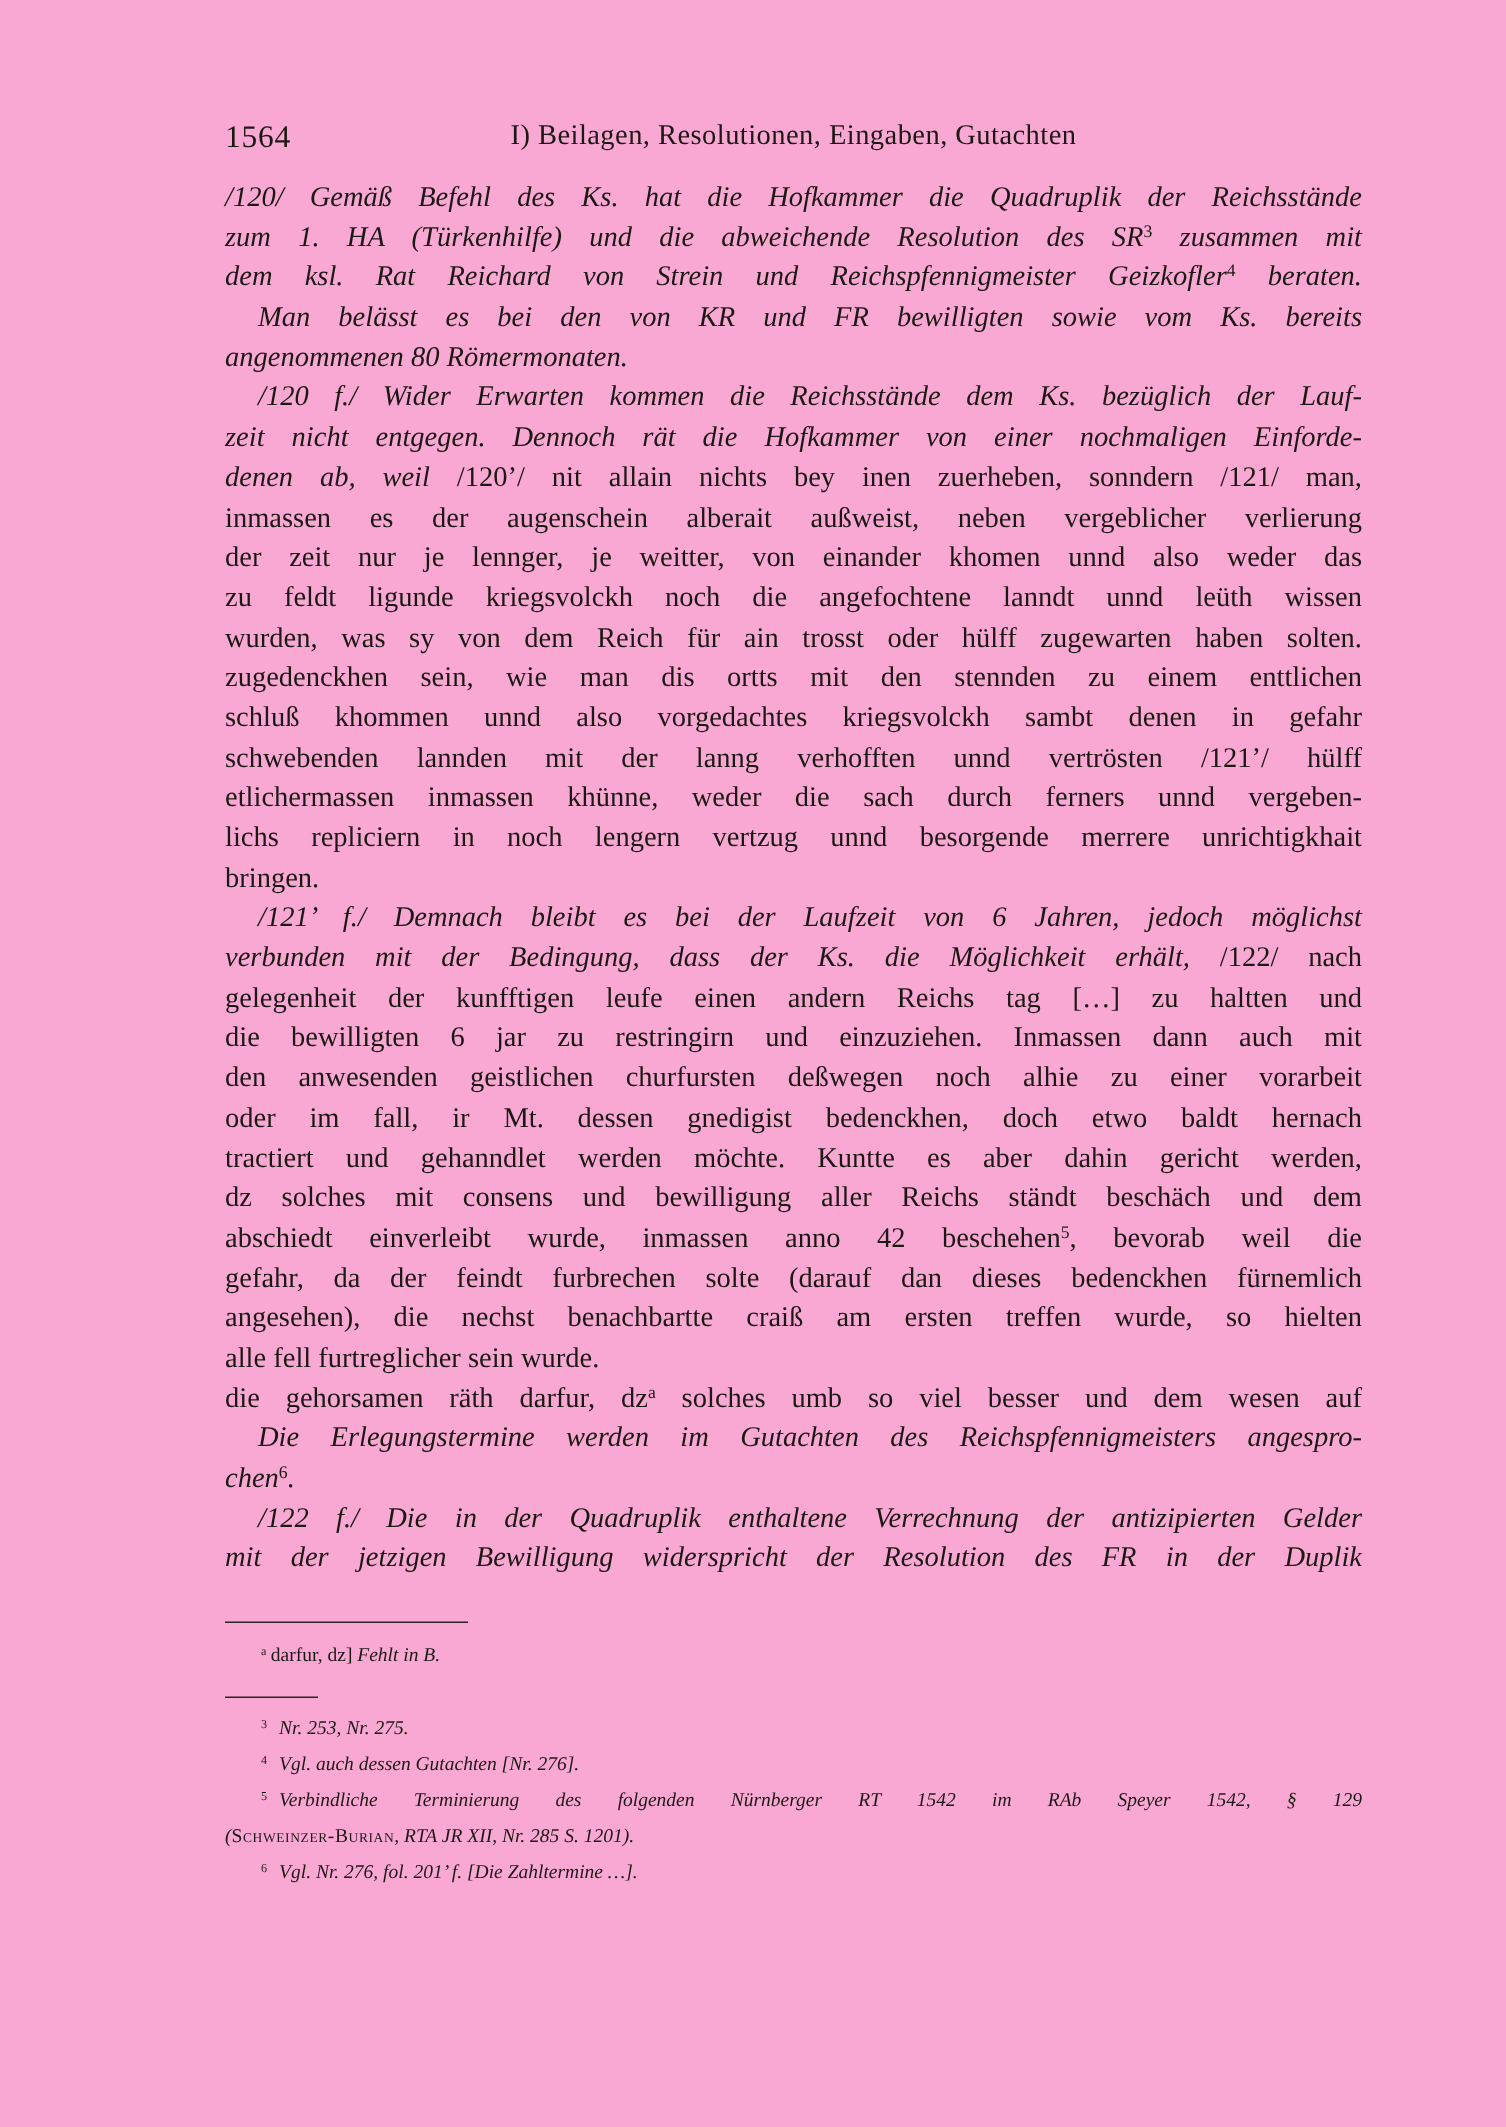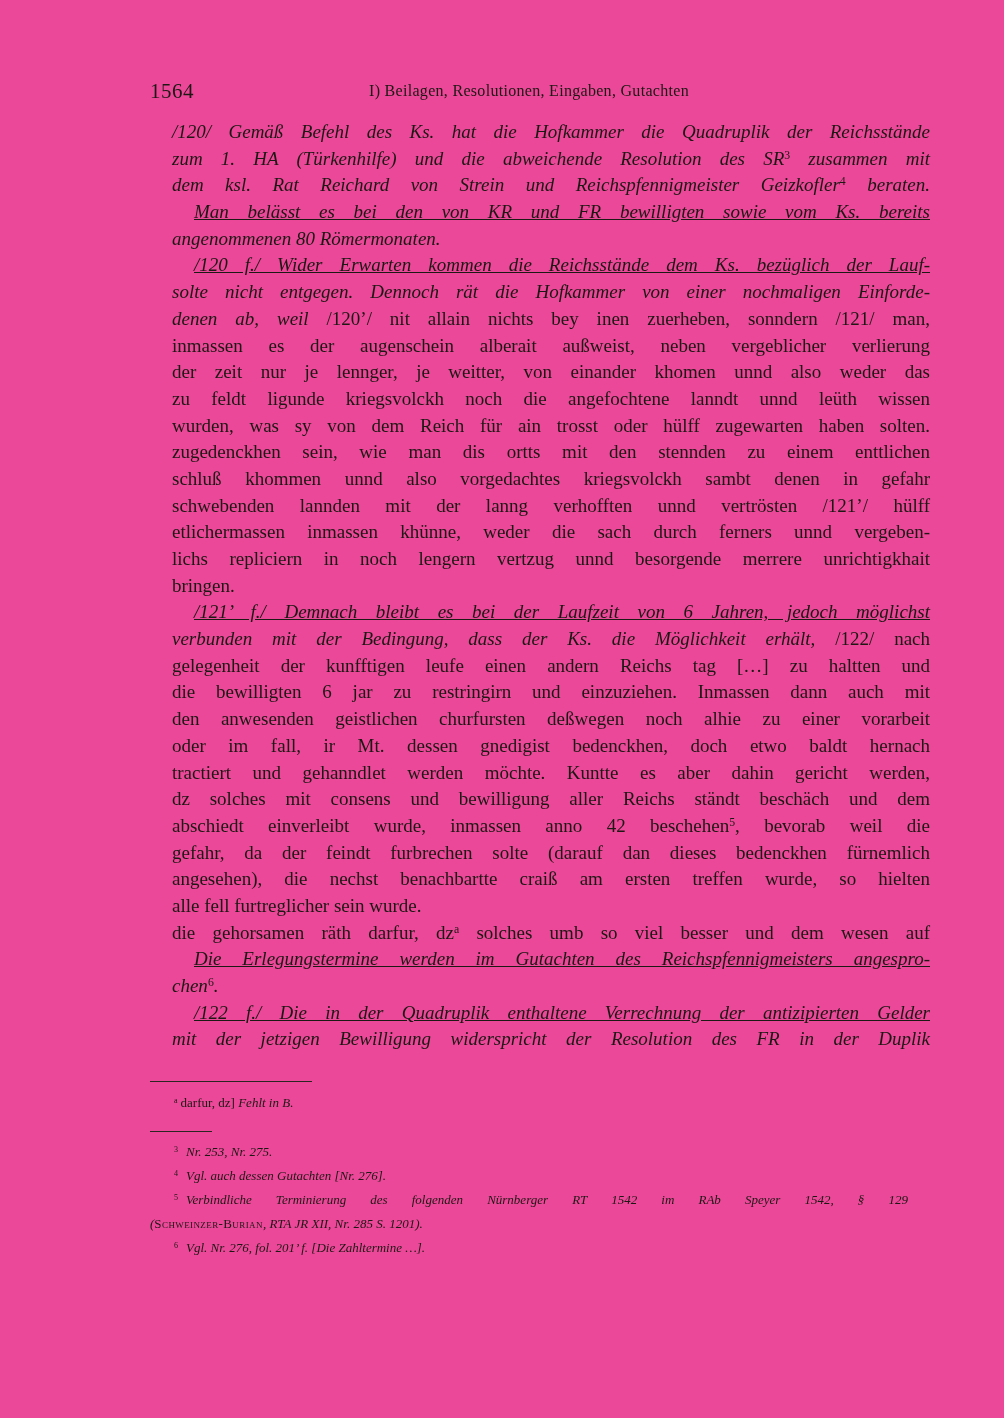--- a/index.html
+++ b/index.html
@@ -15,33 +15,33 @@
   }
   .col{position:absolute;left:150px;width:758px;}
   
   .pagehead{top:78px;height:28px;}
   .pagenum{
     position:absolute;left:0;top:0;
     font-size:21px;line-height:26px;letter-spacing:0.5px;
   }
   .runhead{
     display:block;text-align:center;
-    font-size:16px;line-height:26px;letter-spacing:0.3px;
+    font-size:19px;line-height:26px;letter-spacing:0.3px;
   }
   
-  .bodyblock{top:119px;margin-left:22px;}
+  .bodyblock{top:119px;}
   .line{
     font-size:19px;
     line-height:26.7px;height:26.7px;
     white-space:normal;
     text-align:left;
     overflow:visible;
   }
   .line.just{text-align:justify;text-align-last:justify;}
-  .line.ind{text-indent:22px;text-decoration:underline;}
+  .line.ind{text-indent:22px;}
   .it{font-style:italic;text-align:right;}
   .sc{font-variant:small-caps;letter-spacing:0.4px;}
   sup{
     font-size:0.62em;
     vertical-align:baseline;position:relative;top:-0.52em;
     line-height:0;font-style:normal;
   }
   
   .fnarea{top:1081px;}
   .rule{border-top:1.7px solid #2a2520;height:0;}
@@ -53,35 +53,35 @@
     text-align:left;
   }
   .fn-line.just{text-align:justify;text-align-last:justify;}
   .fn-line.ind{text-indent:24px;}
   .fn-line sup{margin-right:8px;}
   .fn-line sup.tight{margin-right:3px;}
 </style>
 </head>
 <body>
 
-<div class="page" style="background: #ec4899; color: rgb(28, 24, 19);">
+<div class="page" style="background: #f9a8d4; color: rgb(28, 24, 19);">
 
   <div class="col pagehead">
     <span class="pagenum">1564</span>
     <span class="runhead">I) Beilagen, Resolutionen, Eingaben, Gutachten</span>
   </div>
 
   <div class="col bodyblock" id="bodyblock">
       <div class="line just"><span class="it">/120/ Gemäß Befehl des Ks. hat die Hofkammer die Quadruplik der Reichsstände</span></div>
       <div class="line just"><span class="it">zum 1. HA (Türkenhilfe) und die abweichende Resolution des SR</span><sup>3</sup><span class="it"> zusammen mit</span></div>
       <div class="line just"><span class="it">dem ksl. Rat Reichard von Strein und Reichspfennigmeister Geizkofler</span><sup>4</sup><span class="it"> beraten.</span></div>
       <div class="line ind just"><span class="it">Man belässt es bei den von KR und FR bewilligten sowie vom Ks. bereits</span></div>
       <div class="line"><span class="it">angenommenen 80 Römermonaten.</span></div>
       <div class="line ind just"><span class="it">/120 f./ Wider Erwarten kommen die Reichsstände dem Ks. bezüglich der Lauf-</span></div>
-      <div class="line just"><span class="it">solte nicht entgegen. Dennoch rät die Hofkammer von einer nochmaligen Einforde-</span></div>
+      <div class="line just"><span class="it">zeit nicht entgegen. Dennoch rät die Hofkammer von einer nochmaligen Einforde-</span></div>
       <div class="line just"><span class="it">denen ab, weil </span><span>/120’/ nit allain nichts bey inen zuerheben, sonndern /121/ man,</span></div>
       <div class="line just"><span>inmassen es der augenschein alberait außweist, neben vergeblicher verlierung</span></div>
       <div class="line just"><span>der zeit nur je lennger, je weitter, von einander khomen unnd also weder das</span></div>
       <div class="line just"><span>zu feldt ligunde kriegsvolckh noch die angefochtene lanndt unnd leüth wissen</span></div>
       <div class="line just"><span>wurden, was sy von dem Reich für ain trosst oder hülff zugewarten haben solten.</span></div>
       <div class="line just"><span>zugedenckhen sein, wie man dis ortts mit den stennden zu einem enttlichen</span></div>
       <div class="line just"><span>schluß khommen unnd also vorgedachtes kriegsvolckh sambt denen in gefahr</span></div>
       <div class="line just"><span>schwebenden lannden mit der lanng verhofften unnd vertrösten /121’/ hülff</span></div>
       <div class="line just"><span>etlichermassen inmassen khünne, weder die sach durch ferners unnd vergeben-</span></div>
       <div class="line just"><span>lichs repliciern in noch lengern vertzug unnd besorgende merrere unrichtigkhait</span></div>

